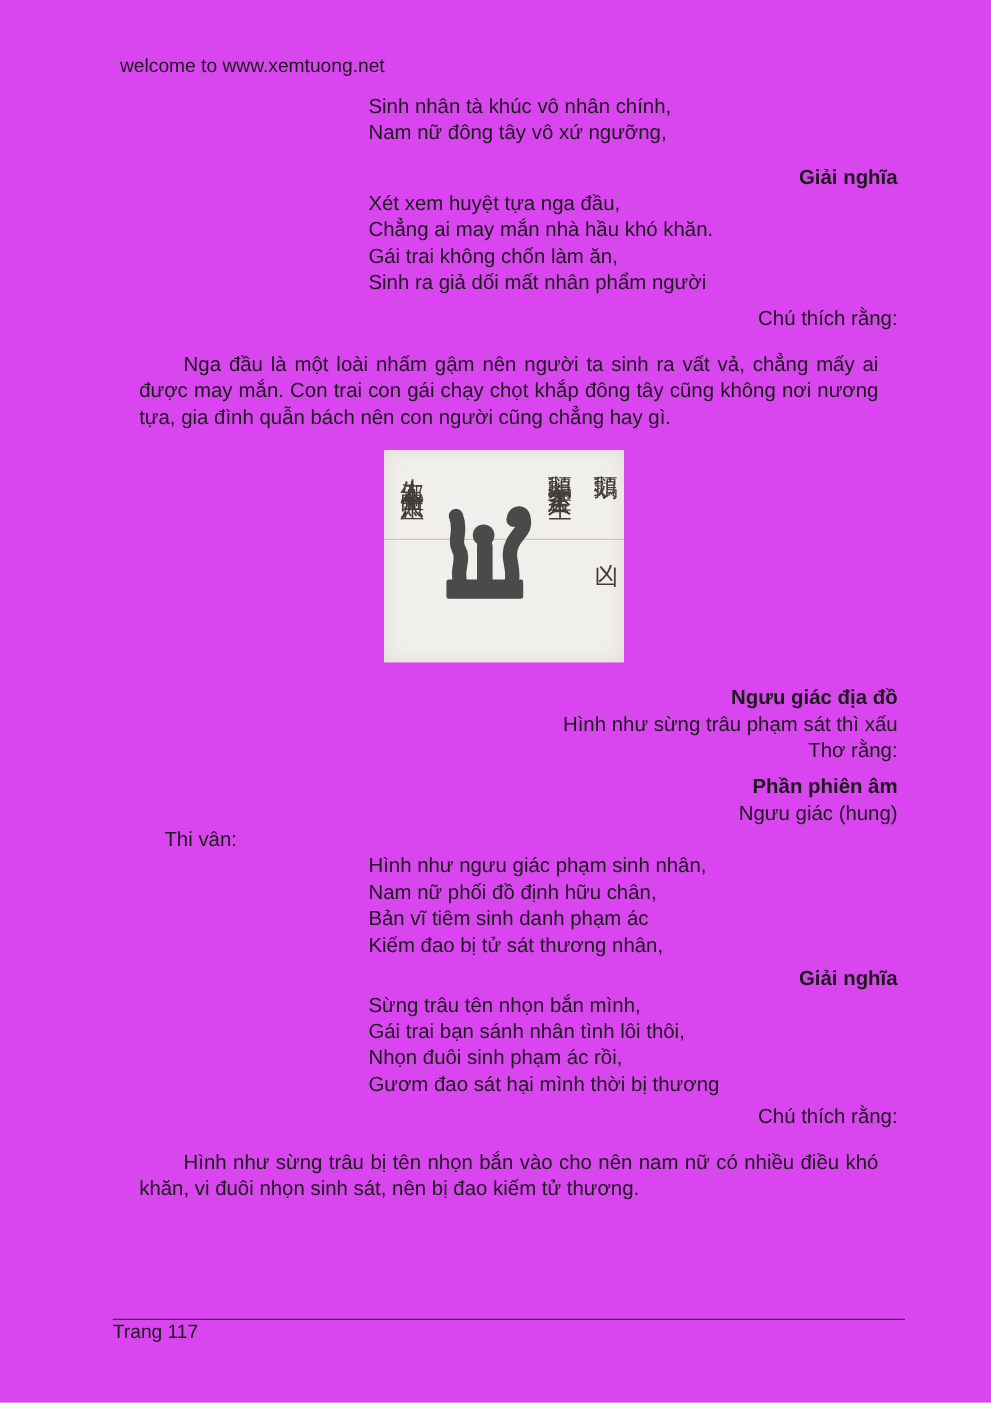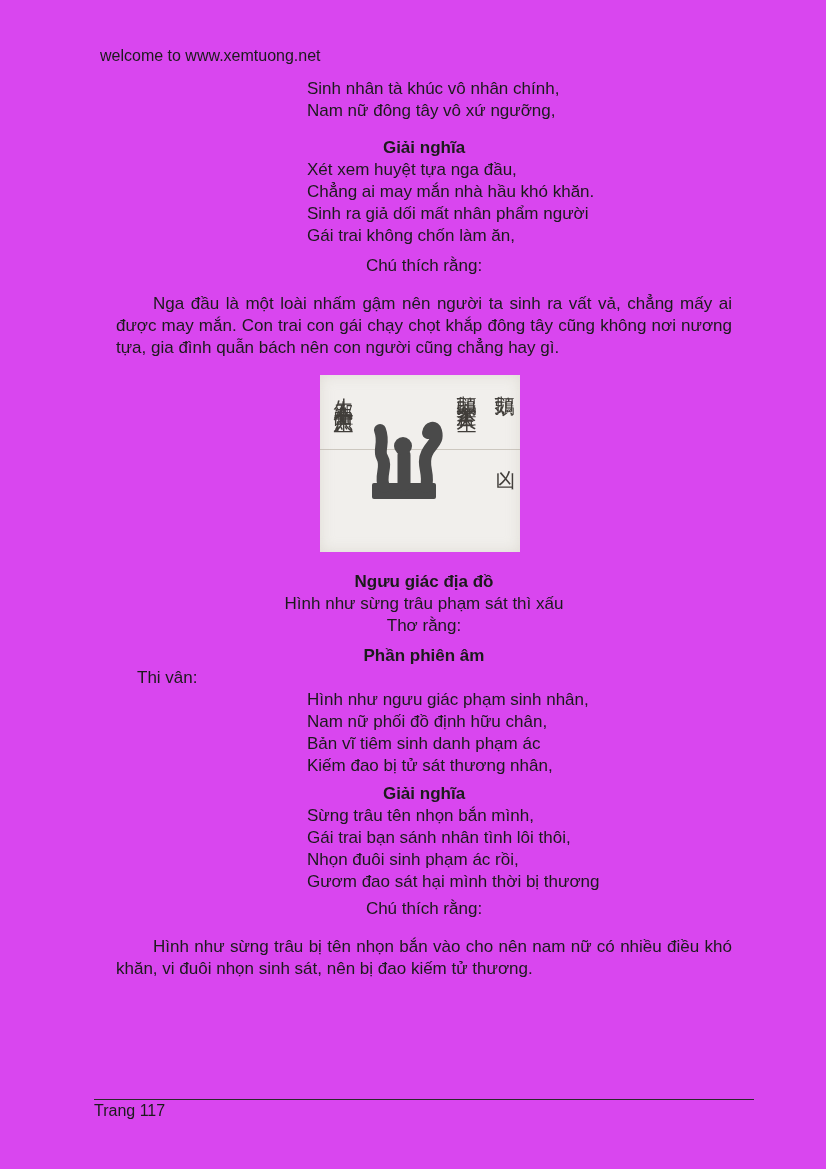--- a/index.html
+++ b/index.html
@@ -13,21 +13,21 @@
   }
   .site-header{
     position:absolute;left:100px;top:46px;
     font-size:16px;line-height:20px;
   }
   .doc{
     position:absolute;left:100px;top:78px;width:648px;
     font-size:17px;line-height:22px;
   }
   .verse{padding-left:207px;}
-  .center{text-align:center;}
+  .center{text-align:right;}
   .bold{font-weight:bold;}
   .mt15{margin-top:15px;}
   .mt8{margin-top:8px;}
   .mt19{margin-top:19px;}
   .mt6{margin-top:6px;}
   .mt5{margin-top:5px;}
   .mt4{margin-top:4px;}
   .para{
     margin:16px;text-align:justify;text-indent:37px;
   }
@@ -78,22 +78,22 @@
 
     <div class="verse">
       <div>Sinh nhân tà khúc vô nhân chính,</div>
       <div>Nam nữ đông tây vô xứ ngưỡng,</div>
     </div>
 
     <div class="center bold mt15">Giải nghĩa</div>
     <div class="verse">
       <div>Xét xem huyệt tựa nga đầu,</div>
       <div>Chẳng ai may mắn nhà hầu khó khăn.</div>
+      <div>Gái trai không chốn làm ăn,</div>
       <div>Sinh ra giả dối mất nhân phẩm người</div>
-      <div>Gái trai không chốn làm ăn,</div>
     </div>
 
     <div class="center mt8">Chú thích rằng:</div>
     <p class="para">Nga đầu là một loài nhấm gậm nên người ta sinh ra vất vả, chẳng mấy ai được may mắn. Con trai con gái chạy chọt khắp đông tây cũng không nơi nương tựa, gia đình quẫn bách nên con người cũng chẳng hay gì.</p>
 
     <div class="figure mt4">
       <div class="vcol col-left">生人邪曲無人正</div>
       <div class="vcol col-mid">鵝頭家室苦人生</div>
       <div class="vcol col-right-top">鵝頭</div>
       <div class="vcol col-right-bottom">凶</div>
@@ -110,20 +110,21 @@
     </div>
 
     <div class="mt19">
       <div class="center bold">Ngưu giác địa đồ</div>
       <div class="center">Hình như sừng trâu phạm sát thì xấu</div>
       <div class="center">Thơ rằng:</div>
     </div>
 
     <div class="mt8">
       <div class="center bold">Phần phiên âm</div>
+      <div class="center">Ngưu giác (hung)</div>
     </div>
 
     <div class="indented">Thi vân:</div>
 
     <div class="verse">
       <div>Hình như ngưu giác phạm sinh nhân,</div>
       <div>Nam nữ phối đồ định hữu chân,</div>
       <div>Bản vĩ tiêm sinh danh phạm ác</div>
       <div>Kiếm đao bị tử sát thương nhân,</div>
     </div>

